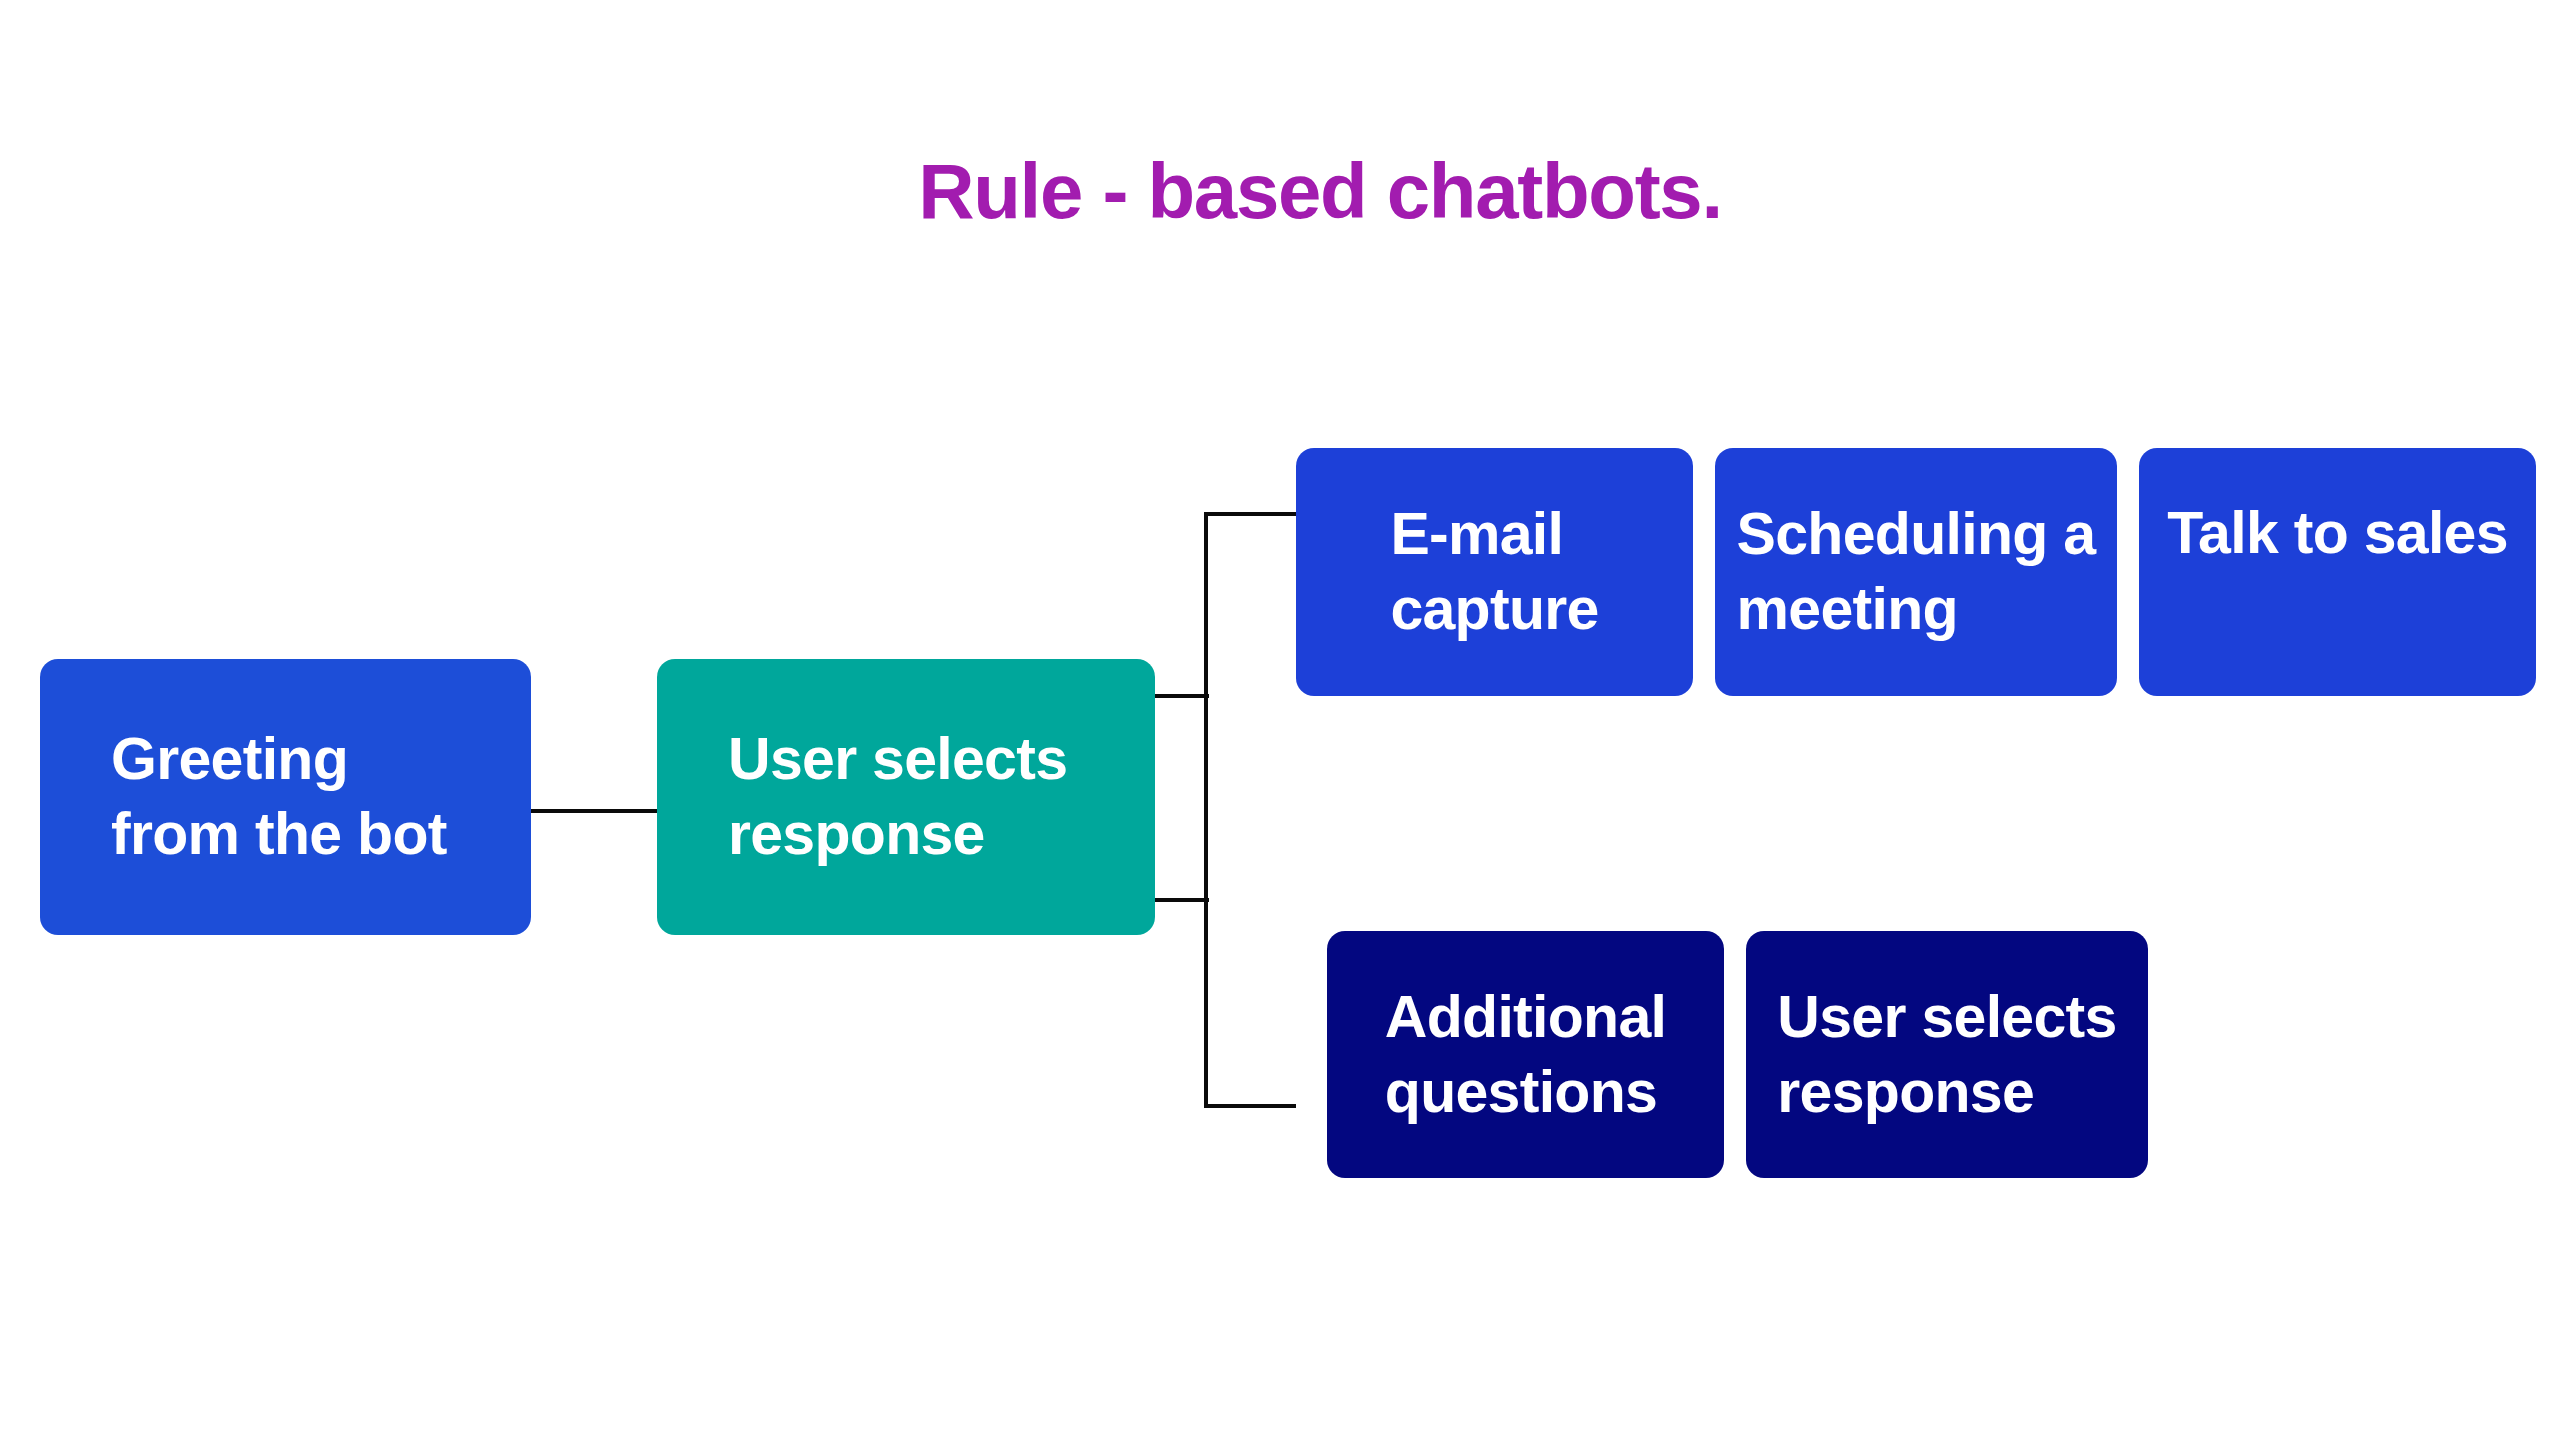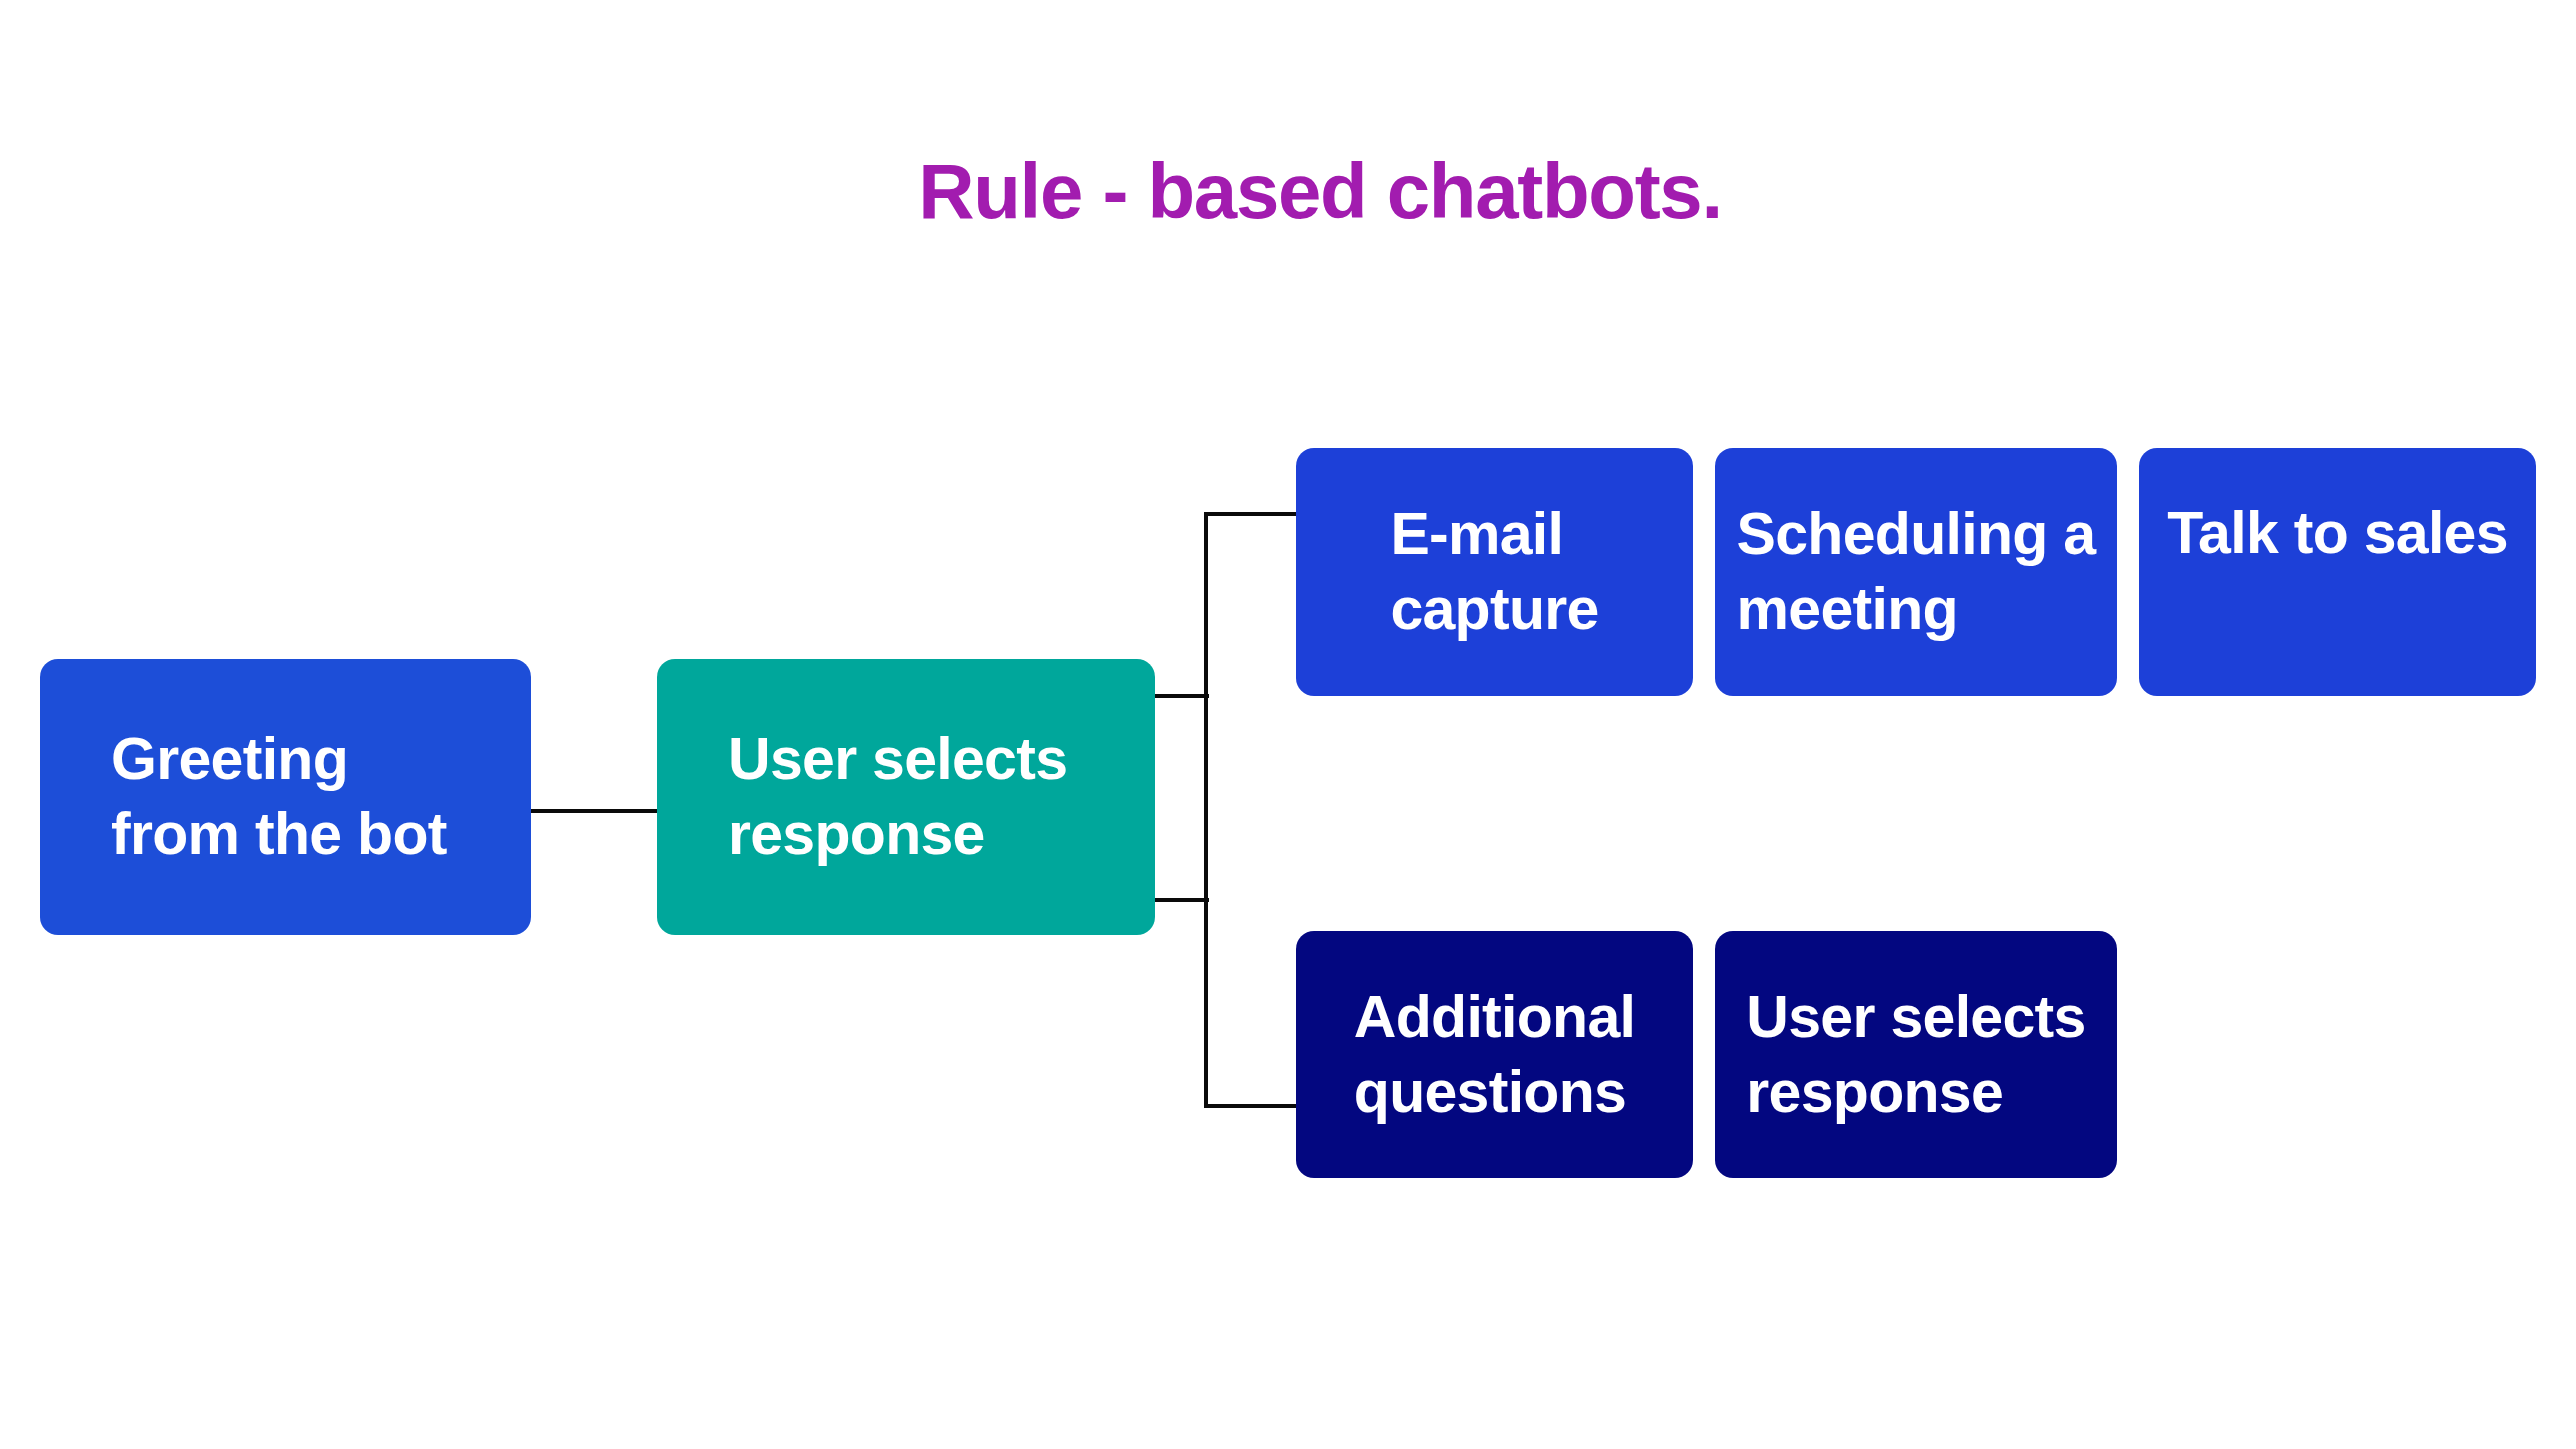--- a/index.html
+++ b/index.html
@@ -58,21 +58,21 @@
     justify-content: center;
   }
   
   .node.single-line {
     align-items: flex-start;
     padding-top: 48px;
   }
   .node.greeting      { left: 40px;   top: 659px;  width: 491px; height: 276px; background: #1d4ed8; }
   .node.user-selects  { left: 657px;  top: 659px;  width: 498px; height: 276px; background: #00a79b; }
   .node.blue          { background: #1d40d8; }
-  .node.navy          { background: #030780; }
+  .node.navy          { background: #030780; margin-left: 31px; }
   .node.email         { left: 1296px; top: 448px;  width: 397px; height: 248px; }
   .node.scheduling    { left: 1715px; top: 448px;  width: 402px; height: 248px; }
   .node.talk          { left: 2139px; top: 448px;  width: 397px; height: 248px; }
   .node.additional    { left: 1296px; top: 931px; width: 397px; height: 247px; }
   .node.user-selects2 { left: 1715px; top: 931px; width: 402px; height: 247px; }
   .node.article       { left: 2139px; top: 931px; width: 397px; height: 247px; }
 
   .connector {
     position: absolute;
     background: #0a0a0a;

